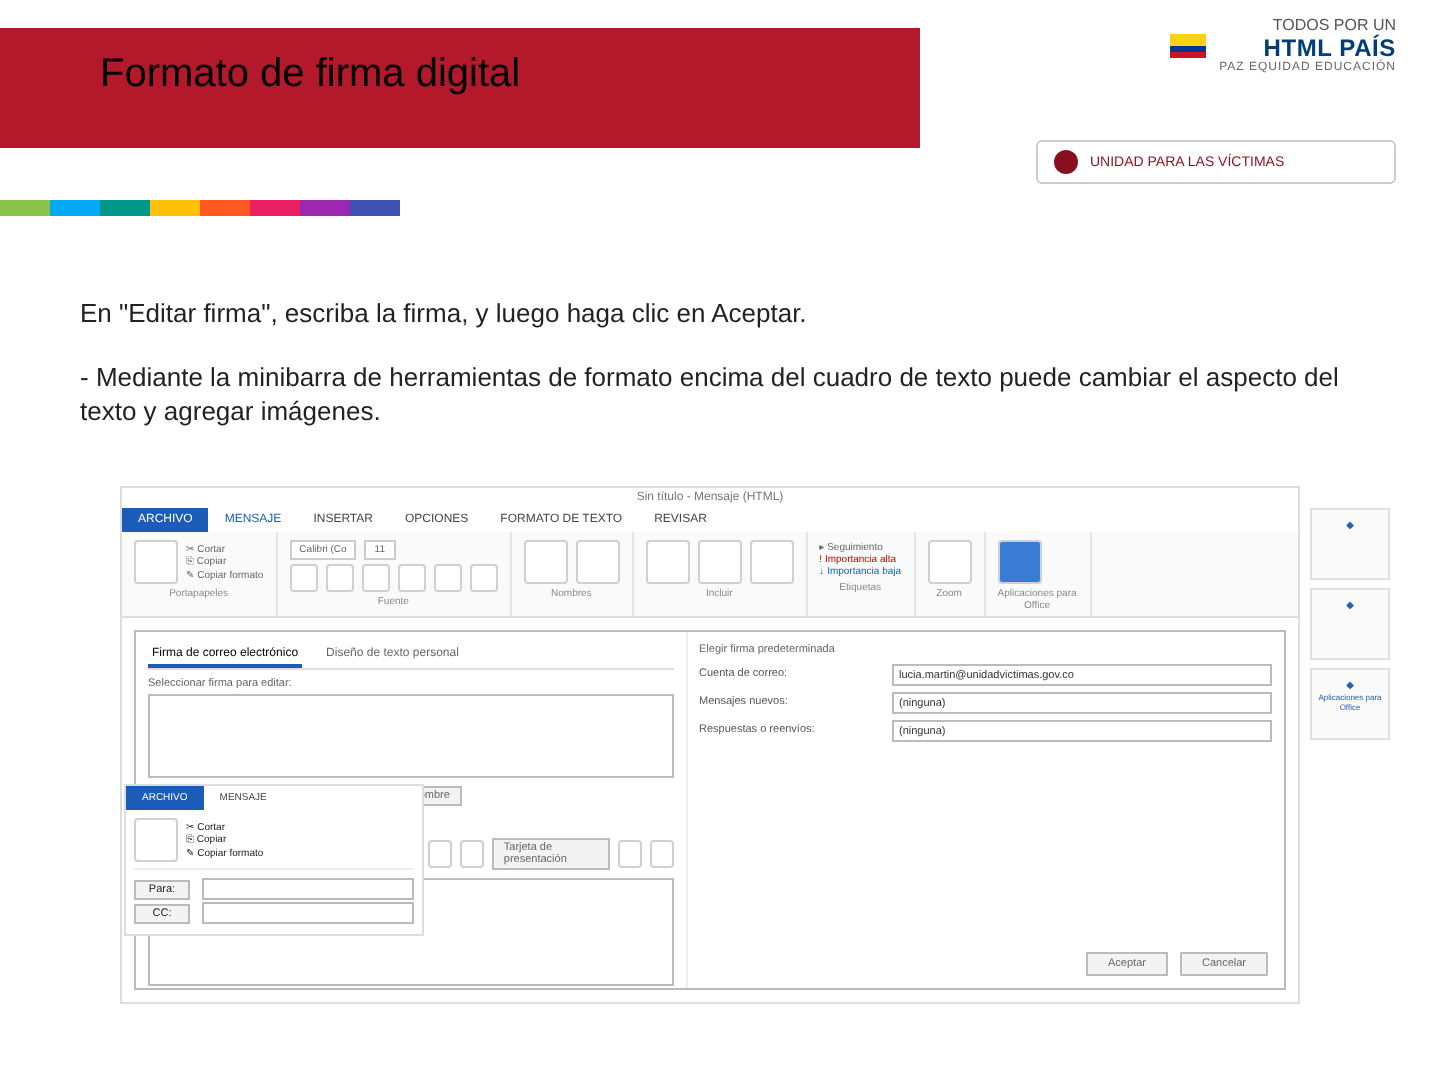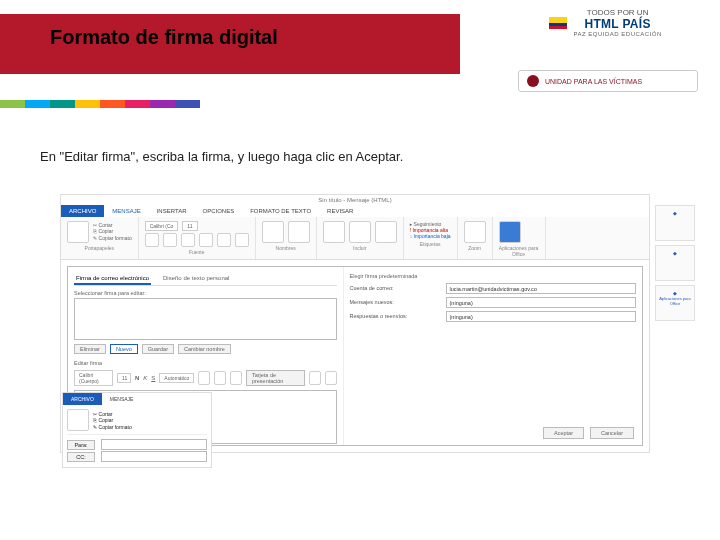--- a/index.html
+++ b/index.html
@@ -1,20 +1,20 @@
 <!DOCTYPE html>
 <html><head>
 <meta charset="utf-8">
 <style>
 html,body{margin:0;padding:0;width:720px;height:540px;font-family:Verdana,Arial,sans-serif;background:#fff;color:#222;overflow:hidden}
 *{box-sizing:border-box}
 .hdr{position:relative;height:110px}
 .hdr-red{position:absolute;left:0;top:14px;width:460px;height:60px;background:#b3192a}
-.hdr-title{position:absolute;left:50px;top:26px;font-size:20px;font-weight:bold;color:#000}
-.logo{position:absolute;right:22px;top:8px;width:185px;text-align:center;font-size:8px;color:#555}
+.hdr-title{position:absolute;left:50px;top:26px;font-size:20px;font-weight:normal;color:#000}
+.logo{position:absolute;right:22px;top:8px;width:185px;text-align:right;font-size:8px;color:#555}
 .logo .flag{display:inline-block;width:18px;height:12px;background:linear-gradient(#fcd116 0 50%,#003893 50% 75%,#ce1126 75% 100%);vertical-align:middle;margin-right:4px}
 .logo .np{font-size:12px;font-weight:bold;color:#003d7a;letter-spacing:.3px}
 .logo .sub{font-size:6px;color:#666;letter-spacing:.5px}
 .victimas{position:absolute;right:22px;top:70px;width:180px;border:1px solid #ccc;border-radius:3px;padding:4px 8px;font-size:7px;color:#8a0f1e;display:flex;align-items:center;gap:6px}
 .victimas .ico{width:12px;height:12px;border-radius:50%;background:#8a0f1e}
 .rainbow{position:absolute;left:0;top:100px;width:200px;height:8px;display:flex}
 .rainbow span{flex:1}
 .body-txt{padding:38px 40px 10px 40px;font-size:13px;line-height:1.35}
 .body-txt p{margin:0 0 14px 0}
 .shot{margin:4px 40px 0 60px;width:590px;border:1px solid #ddd;font-size:6px;color:#666;background:#fff}
@@ -75,20 +75,21 @@
       <span style="background:#ffc107"></span>
       <span style="background:#ff5722"></span>
       <span style="background:#e91e63"></span>
       <span style="background:#9c27b0"></span>
       <span style="background:#3f51b5"></span>
   </div>
 </div>
 
 <div class="body-txt">
   <p>En "Editar firma", escriba la firma, y luego haga clic en Aceptar.</p>
+  <p>- Mediante la minibarra de herramientas de formato encima del cuadro de texto puede cambiar el aspecto del texto y agregar imágenes.</p>
 </div>
 
 <div class="shot" style="position:relative">
   <div class="shot-title" style="text-align:center">Sin título - Mensaje (HTML)</div>
   <div class="tabs">
     <div class="tab active">ARCHIVO</div>
     <div class="tab" style="color:#1b5cb8">MENSAJE</div>
     <div class="tab">INSERTAR</div>
     <div class="tab">OPCIONES</div>
     <div class="tab">FORMATO DE TEXTO</div>

